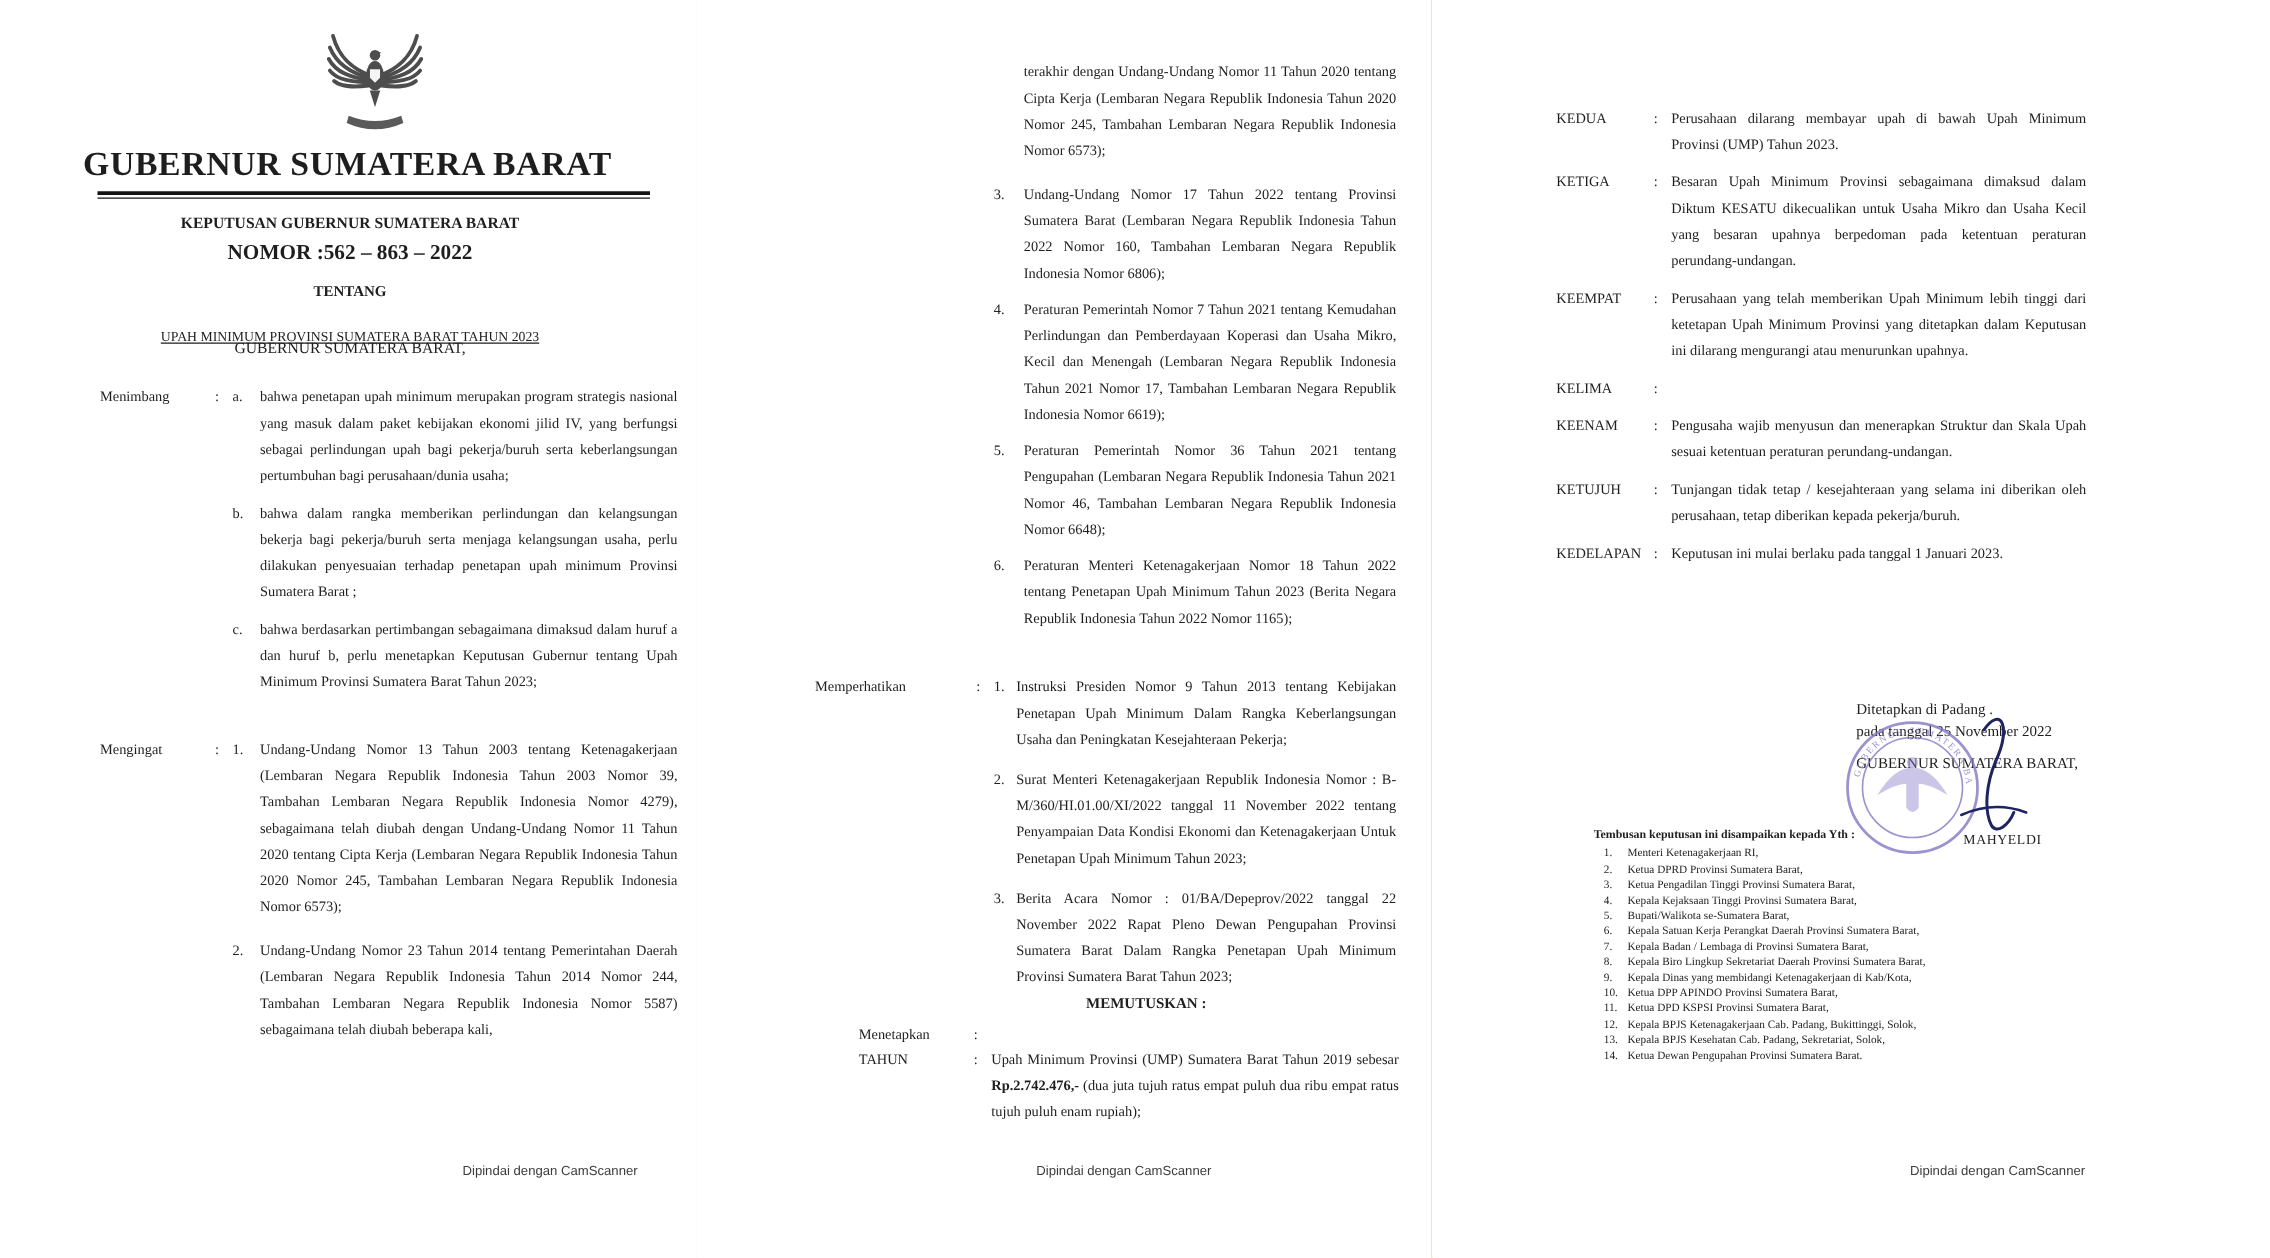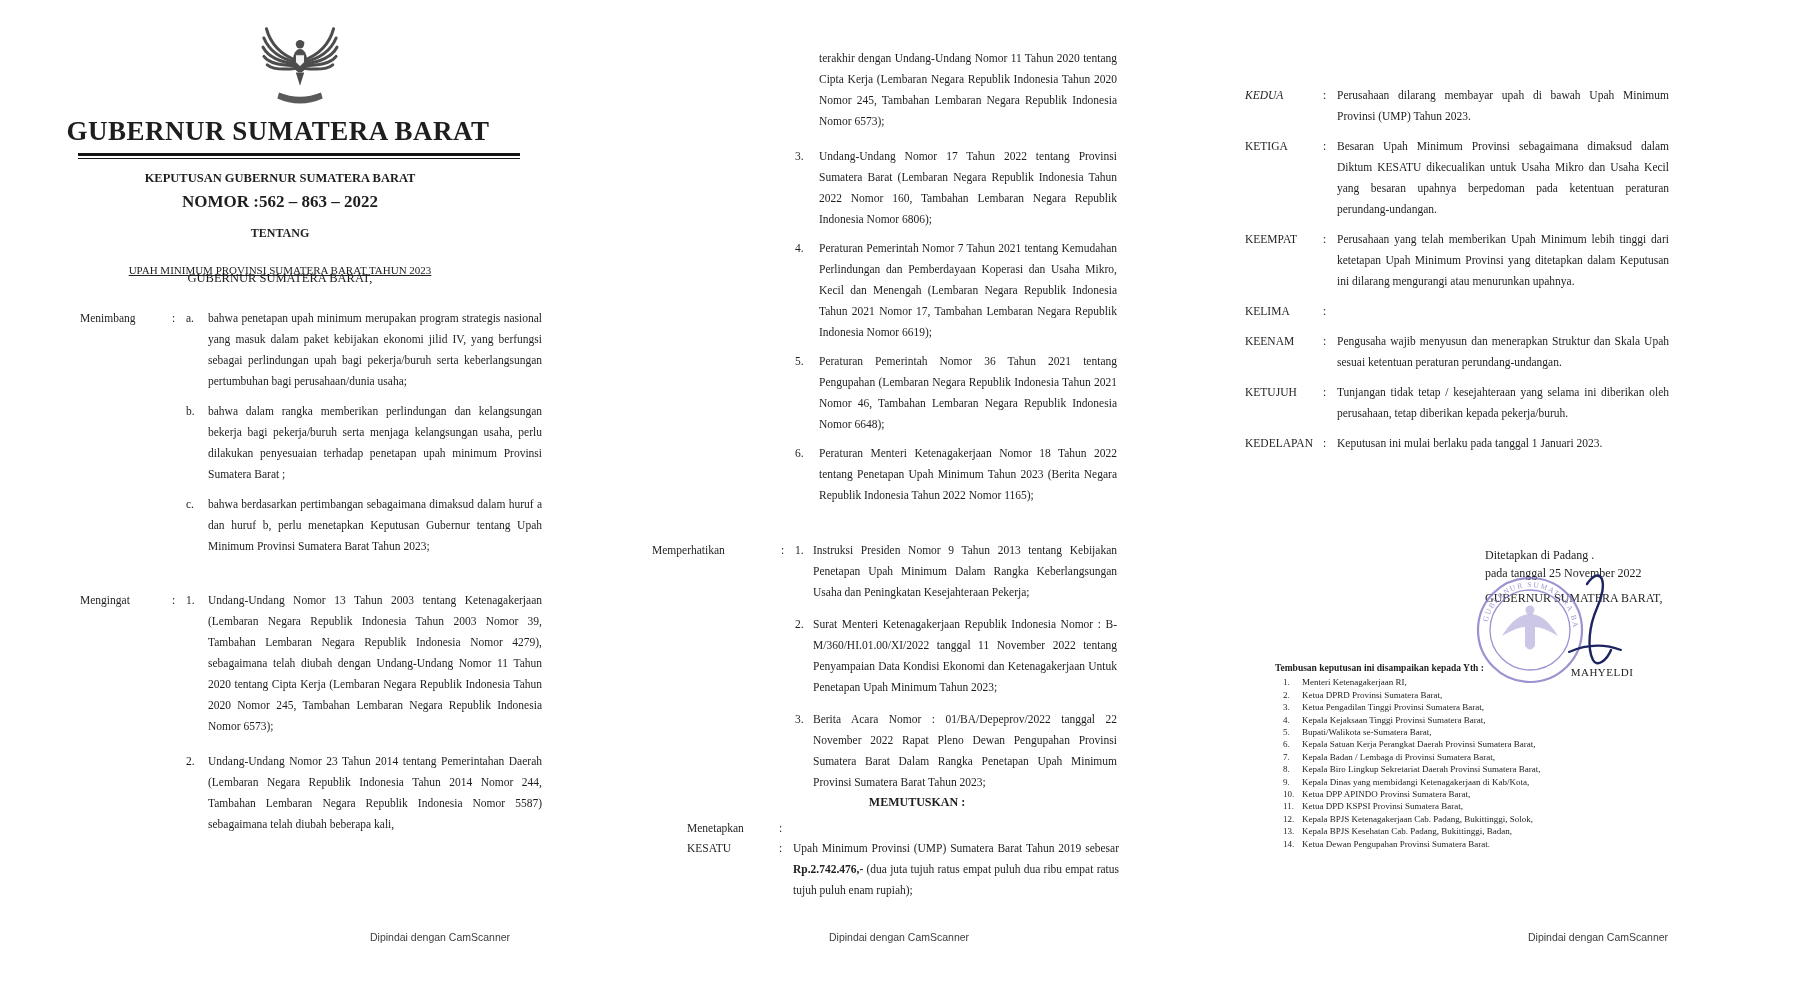--- a/index.html
+++ b/index.html
@@ -147,33 +147,33 @@
   </div>
 
   <div class="abs c b" style="left:240px;top:795px;width:240px;font-size:12px;">MEMUTUSKAN :</div>
 
   <div class="abs fs row" style="left:130px;top:818px;width:430px;">
     <div class="lbl">Menetapkan</div>
     <div class="cl">:</div>
   </div>
 
   <div class="abs fs row" style="left:130px;top:838px;width:432px;">
-    <div class="lbl">KESATU</div>
+    <div class="lbl">TAHUN</div>
     <div class="cl">:</div>
     <div class="tx"><span>Upah Minimum Provinsi (UMP) Sumatera Barat Tahun 2019 sebesar </span><span class="b">Rp.2.742.476,-</span><span> (dua juta tujuh ratus empat puluh dua ribu empat ratus tujuh puluh enam rupiah);</span></div>
   </div>
 
   <div class="abs footer" style="left:272px;top:931px;">Dipindai dengan CamScanner</div>
 </div>
 
 <div class="page" id="p3">
 
   <div class="abs fs" style="left:100px;top:85px;width:424px;">
     <div class="row dictrow">
-      <div class="lbl3" style="flex:0 0 78px;font-style:italic;">KEDUA</div>
+      <div class="lbl3" style="flex:0 0 78px;">KEDUA</div>
       <div class="cl">:</div>
       <div class="tx">Perusahaan dilarang membayar upah di bawah Upah Minimum Provinsi (UMP) Tahun 2023.</div>
     </div>
     <div class="row dictrow">
       <div class="lbl3" style="flex:0 0 78px;">KETIGA</div>
       <div class="cl">:</div>
       <div class="tx">Besaran Upah Minimum Provinsi sebagaimana dimaksud dalam Diktum KESATU dikecualikan untuk Usaha Mikro dan Usaha Kecil yang besaran upahnya  berpedoman pada ketentuan peraturan perundang-undangan.</div>
     </div>
     <div class="row dictrow">
       <div class="lbl3" style="flex:0 0 78px;">KEEMPAT</div>
@@ -194,21 +194,21 @@
       <div class="cl">:</div>
       <div class="tx">Tunjangan tidak tetap / kesejahteraan yang selama ini diberikan oleh perusahaan,  tetap diberikan kepada pekerja/buruh.</div>
     </div>
     <div class="row dictrow">
       <div class="lbl3" style="flex:0 0 78px;">KEDELAPAN</div>
       <div class="cl">:</div>
       <div class="tx" style="text-align:left;">Keputusan ini mulai berlaku pada tanggal 1 Januari 2023.</div>
     </div>
   </div>
 
-  <div class="abs sm" style="left:340px;top:546px;width:230px;font-family:Liberation Serif, serif;">
+  <div class="abs sm" style="left:340px;top:558px;width:230px;font-family:Liberation Serif, serif;">
     <div>Ditetapkan di   Padang .</div>
     <div>pada tanggal 25 November  2022</div>
     <div style="margin-top:7px;">GUBERNUR SUMATERA BARAT,</div>
   </div>
 
   <div class="abs" style="left:322px;top:568px;width:130px;height:125px;">
     <svg width="130" height="125" viewBox="0 0 130 125">
       <g opacity="0.8">
         <circle cx="63" cy="62" r="52" stroke="#8377c4" stroke-width="2.2" fill="none"></circle>
         <circle cx="63" cy="62" r="40" stroke="#8377c4" stroke-width="1.3" fill="none"></circle>
@@ -277,21 +277,21 @@
       <div class="row">
           <div class="tn">11.</div>
           <div>Ketua  DPD KSPSI Provinsi Sumatera Barat,</div>
         </div>
       <div class="row">
           <div class="tn">12.</div>
           <div>Kepala BPJS Ketenagakerjaan Cab. Padang, Bukittinggi, Solok,</div>
         </div>
       <div class="row">
           <div class="tn">13.</div>
-          <div>Kepala BPJS Kesehatan Cab. Padang, Bukittinggi, Badan,</div>
+          <div>Kepala BPJS Kesehatan Cab. Padang, Sekretariat, Solok,</div>
         </div>
       <div class="row">
           <div class="tn">14.</div>
           <div>Ketua Dewan Pengupahan Provinsi Sumatera Barat.</div>
         </div>
     </div>
   </div>
 
   <div class="abs footer" style="left:383px;top:931px;">Dipindai dengan CamScanner</div>
 </div>

